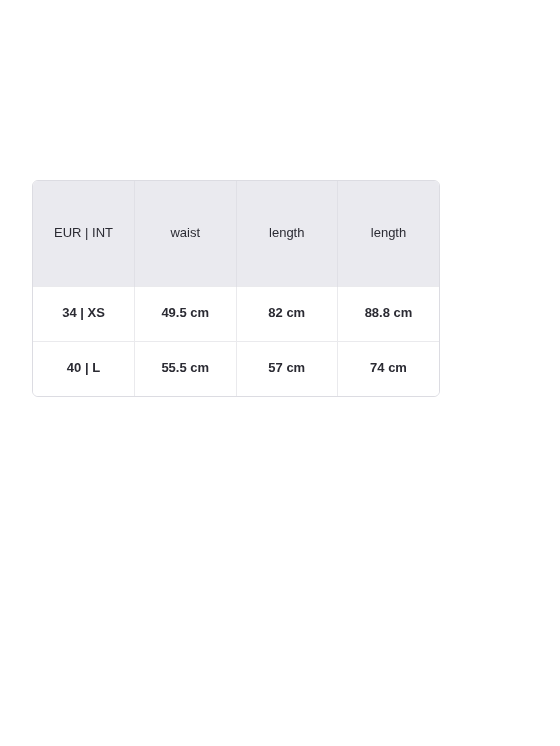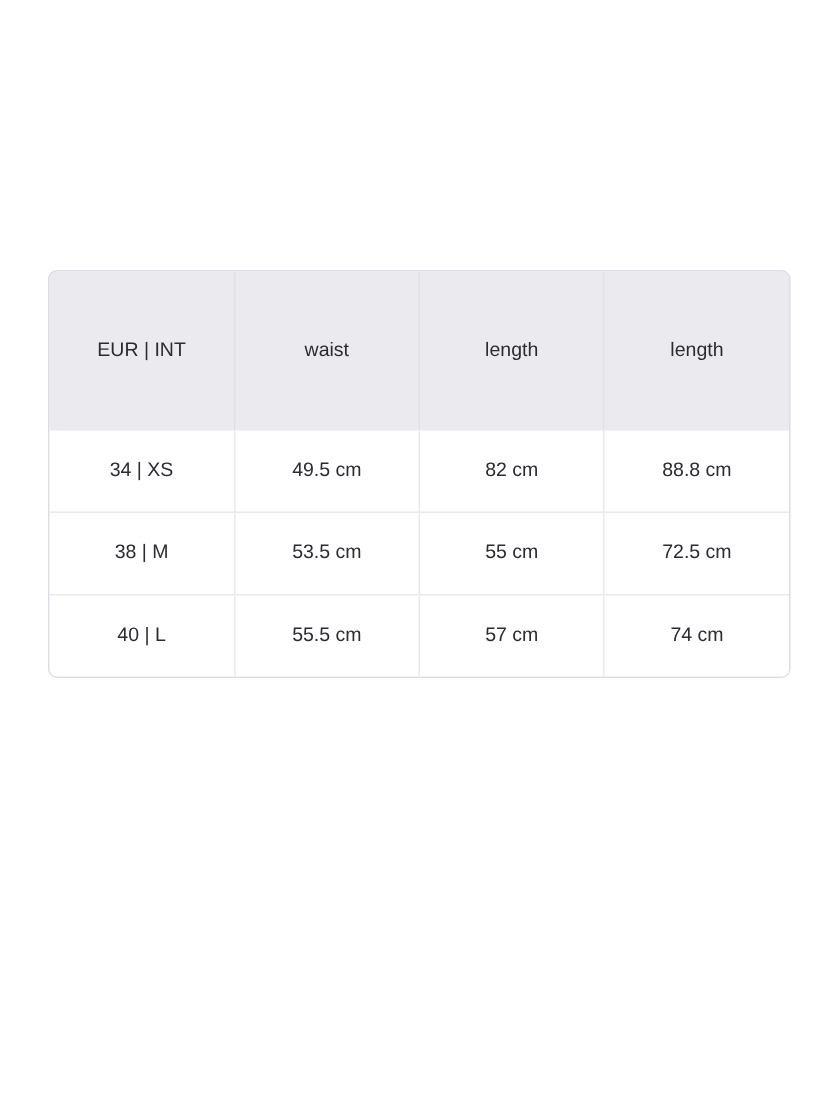--- a/index.html
+++ b/index.html
@@ -20,21 +20,21 @@
     width: 560px;
     height: 746px;
     background: #ffffff;
   }
 
   
   .size-chart {
     position: absolute;
     left: 32px;
     top: 180px;
-    width: 495px;
+    width: 408px;
     border: 1px solid #dcdce2;
     border-radius: 6px;
     overflow: hidden;
     box-sizing: border-box;
     background: #ffffff;
   }
 
   .chart-table {
     width: 100%;
     border-collapse: collapse;
@@ -58,21 +58,21 @@
     padding: 0 6px;
     box-sizing: border-box;
   }
   .chart-table thead th:last-child {
     border-right: none;
   }
 
   .chart-table tbody td {
     height: 55px;
     background: #ffffff;
-    font-weight: 400;
+    font-weight: 700;
     font-size: 13px;
     line-height: 1.3;
     color: #2b2b33;
     text-align: center;
     vertical-align: middle;
     border-top: 1px solid #eaeaed;
     border-right: 1px solid #eaeaed;
     padding: 0 6px;
     box-sizing: border-box;
   }
@@ -102,26 +102,20 @@
         </tr>
       </thead>
       <tbody>
         <tr>
           <td>34 | XS</td>
           <td>49.5 cm</td>
           <td>82 cm</td>
           <td>88.8 cm</td>
         </tr>
         <tr>
-          <td>38 | M</td>
-          <td>53.5 cm</td>
-          <td>55 cm</td>
-          <td>72.5 cm</td>
-        </tr>
-        <tr>
           <td>40 | L</td>
           <td>55.5 cm</td>
           <td>57 cm</td>
           <td>74 cm</td>
         </tr>
       </tbody>
     </table>
   </div>
 
 </div>

